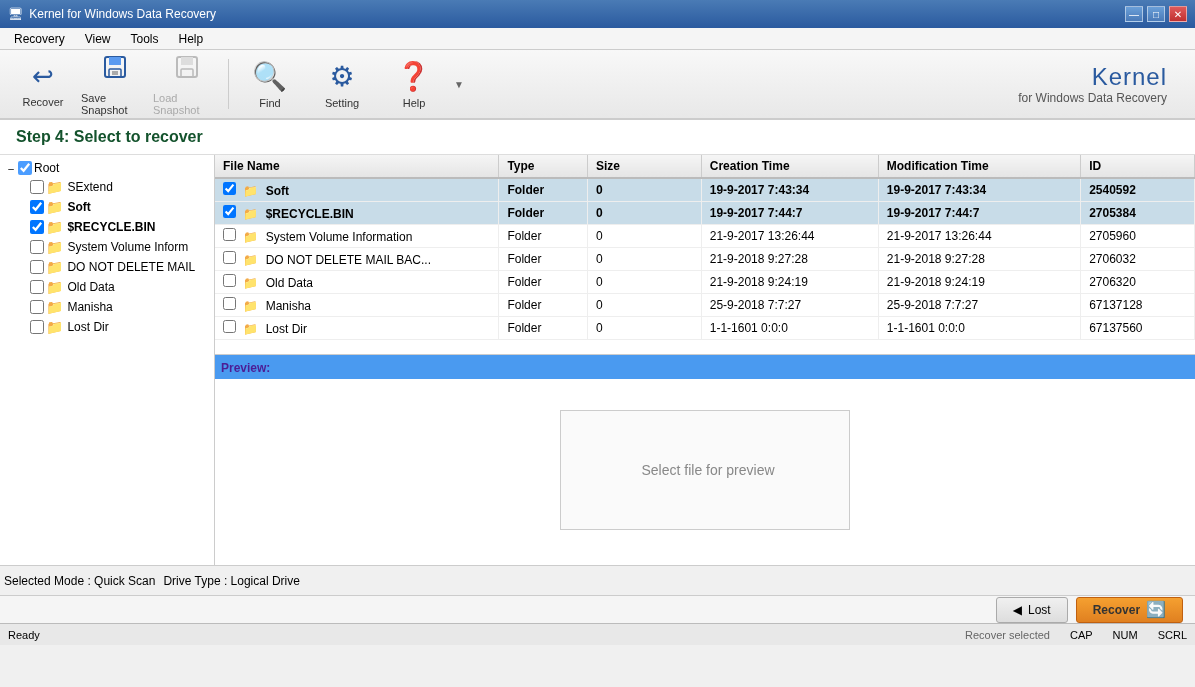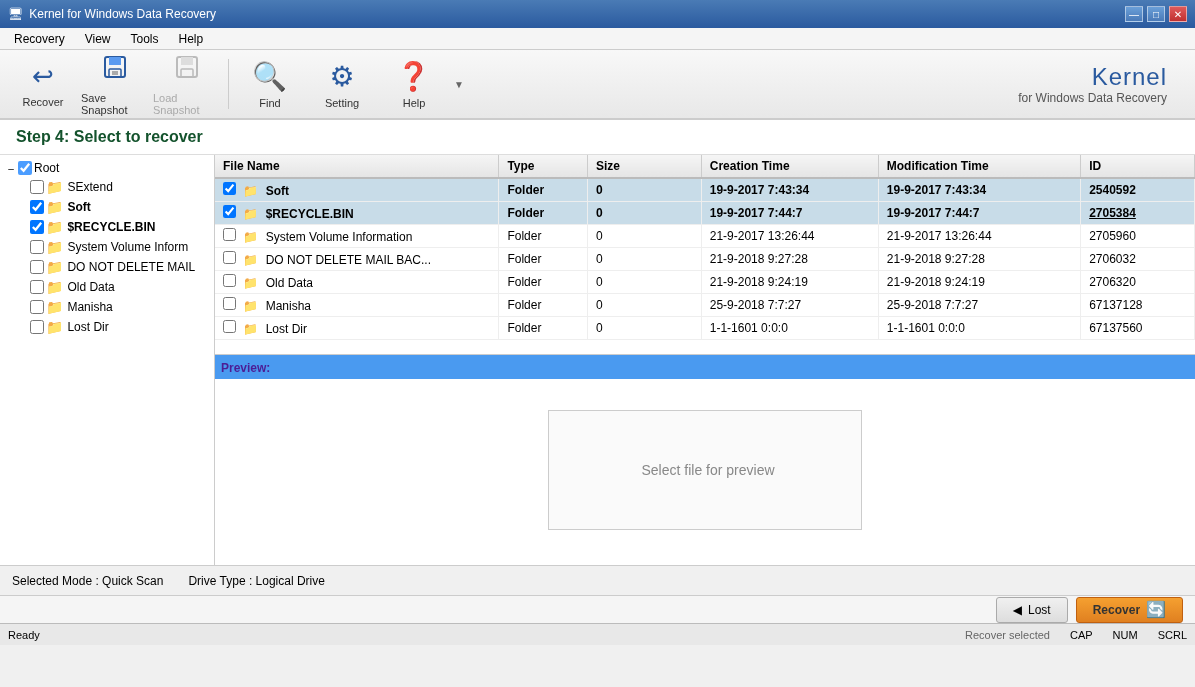--- a/index.html
+++ b/index.html
@@ -188,41 +188,41 @@
       font-size: 12px;
     }
     #preview-body {
       display: flex;
       align-items: center;
       justify-content: center;
       height: calc(100% - 26px);
     }
     #preview-box {
       border: 1px solid #ccc;
-      width: 314px;
+      width: 290px;
       height: 120px;
       display: flex;
       align-items: center;
       justify-content: center;
       color: #888;
       font-size: 14px;
       background: #fafafa;
       padding-left: 6px;
     }
 
     
     #status-bar {
       background: #f0f0f0;
       border-top: 1px solid #ccc;
       height: 30px;
       display: flex;
       align-items: center;
-      padding: 0 12px;
+      padding: 0 4px;
       font-size: 12px;
-      gap: 25px;
+      gap: 8px;
     }
 
     
     #action-bar {
       background: #f5f5f5;
       border-top: 1px solid #ccc;
       height: 28px;
       display: flex;
       align-items: center;
       justify-content: flex-end;
@@ -437,21 +437,21 @@
             <tr class="selected">
       <td>
         <input type="checkbox" class="row-checkbox" checked="" style="">
         <span style="color:#e8c04a; margin-right:4px;">📁</span>
         <span style="font-weight:bold;">$RECYCLE.BIN</span>
       </td>
       <td style="font-weight:bold;">Folder</td>
       <td style="font-weight:bold;">0</td>
       <td style="font-weight:bold;">19-9-2017 7:44:7</td>
       <td style="font-weight:bold;">19-9-2017 7:44:7</td>
-      <td style="font-weight:bold;text-decoration:underline;">2705384</td>
+      <td style="font-weight:bold;">2705384</td>
     </tr>
             <tr>
       <td>
         <input type="checkbox" class="row-checkbox" style="">
         <span style="color:#e8c04a; margin-right:4px;">📁</span>
         <span>System Volume Information</span>
       </td>
       <td>Folder</td>
       <td>0</td>
       <td>21-9-2017 13:26:44</td>

